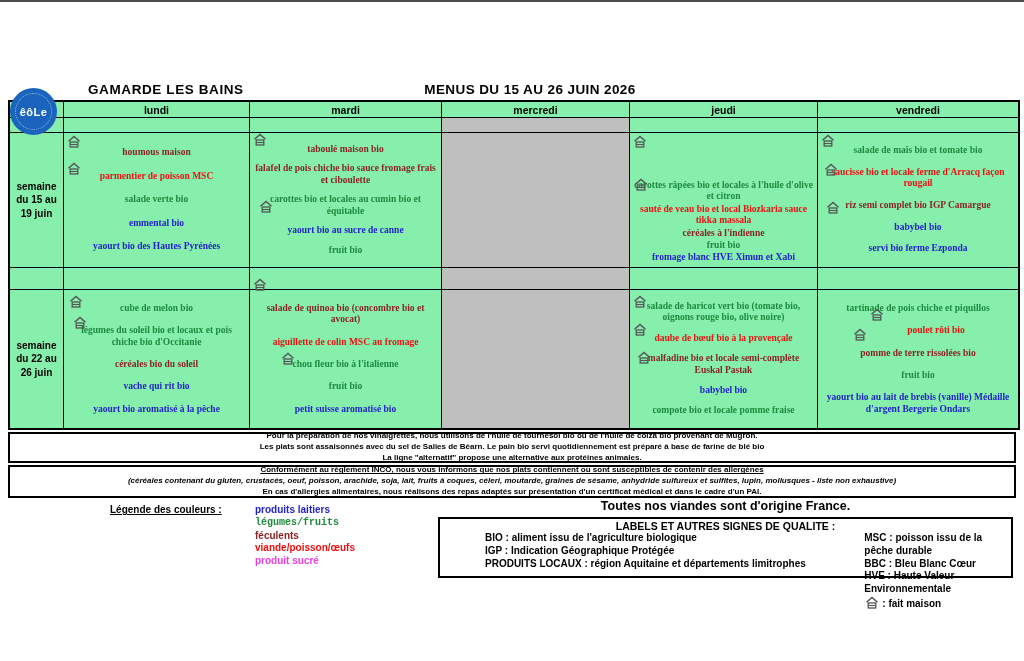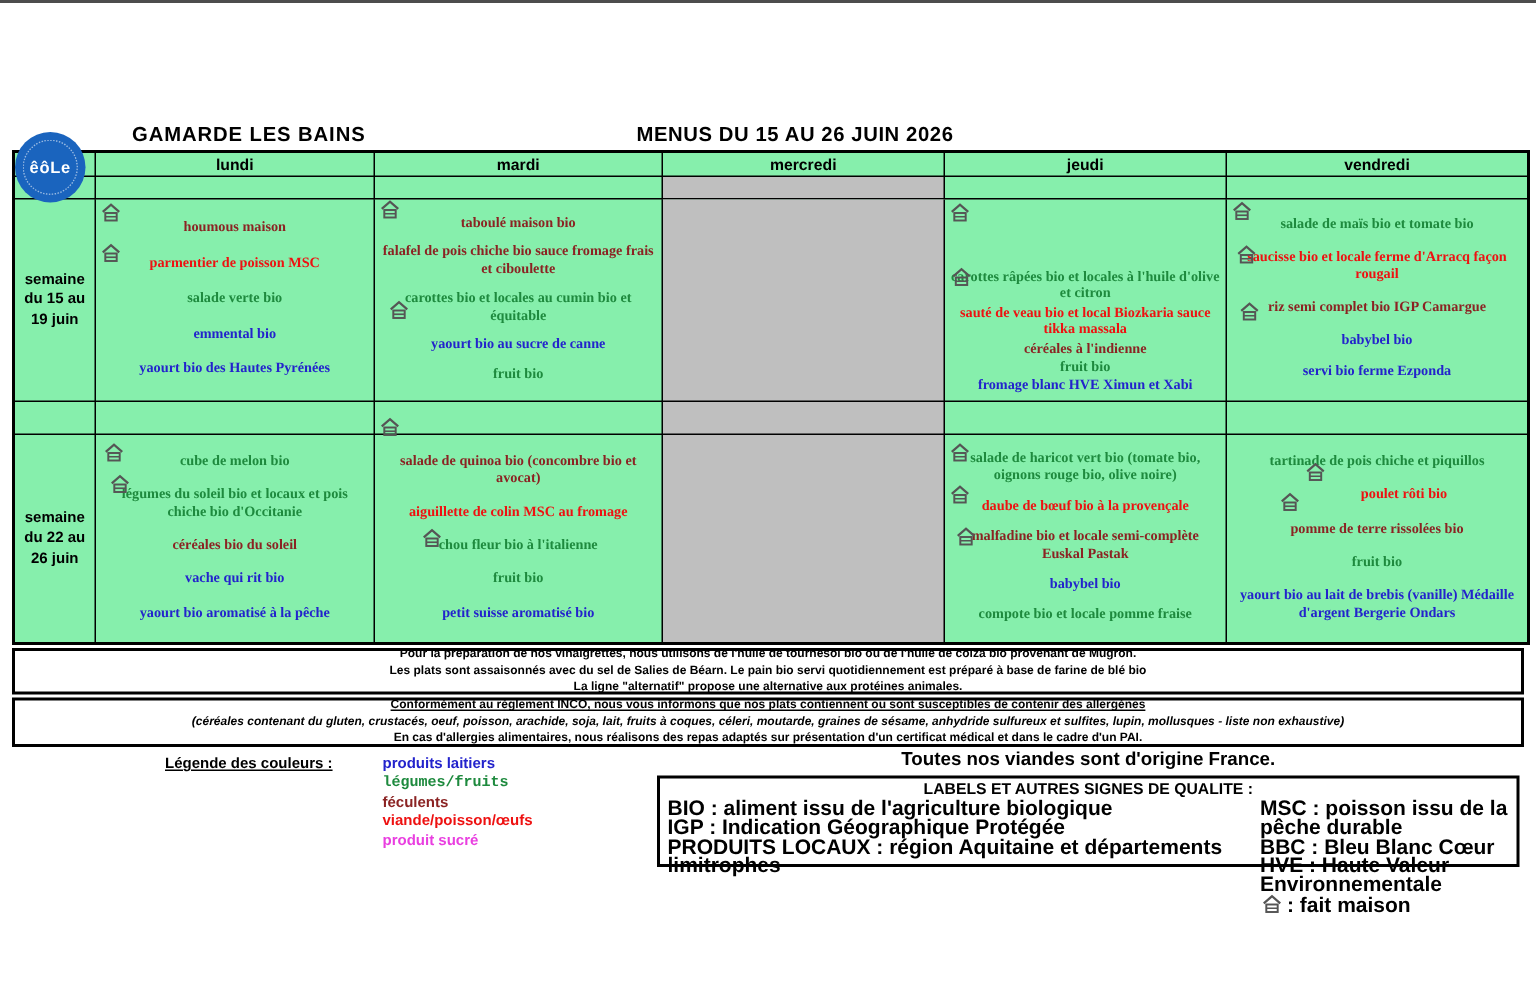--- a/index.html
+++ b/index.html
@@ -42,21 +42,21 @@
   .it{font-style:italic;}
 
   
   .legend-head{position:absolute;left:110px;top:504px;font-weight:bold;font-size:10px;text-decoration:underline;}
   .legend-list{position:absolute;left:255px;top:504px;font-weight:bold;font-size:10px;line-height:12.8px;}
   .origin{position:absolute;left:438px;top:499px;width:575px;text-align:center;font-weight:bold;font-size:12.5px;}
   .labelsbox{position:absolute;left:438px;top:517px;width:575px;height:61px;border:2px solid #000;
              box-sizing:border-box;background:#fff;}
   .labelsbox .lb-title{text-align:center;font-weight:bold;font-size:10.5px;margin-top:1px;}
   .lb-cols{display:flex;padding:0 5px;}
-  .lb-col{font-weight:bold;font-size:14px;line-height:12.8px;}
+  .lb-col{font-weight:bold;font-size:10px;line-height:12.8px;margin-left:40px;}
   .lb-left{width:395px;}
   .lb-right{width:165px;}
   .lb-house-row{display:flex;align-items:center;gap:2px;}
 </style>
 </head>
 <body>
 
 <div class="page">
   <div class="topline"></div>
 

